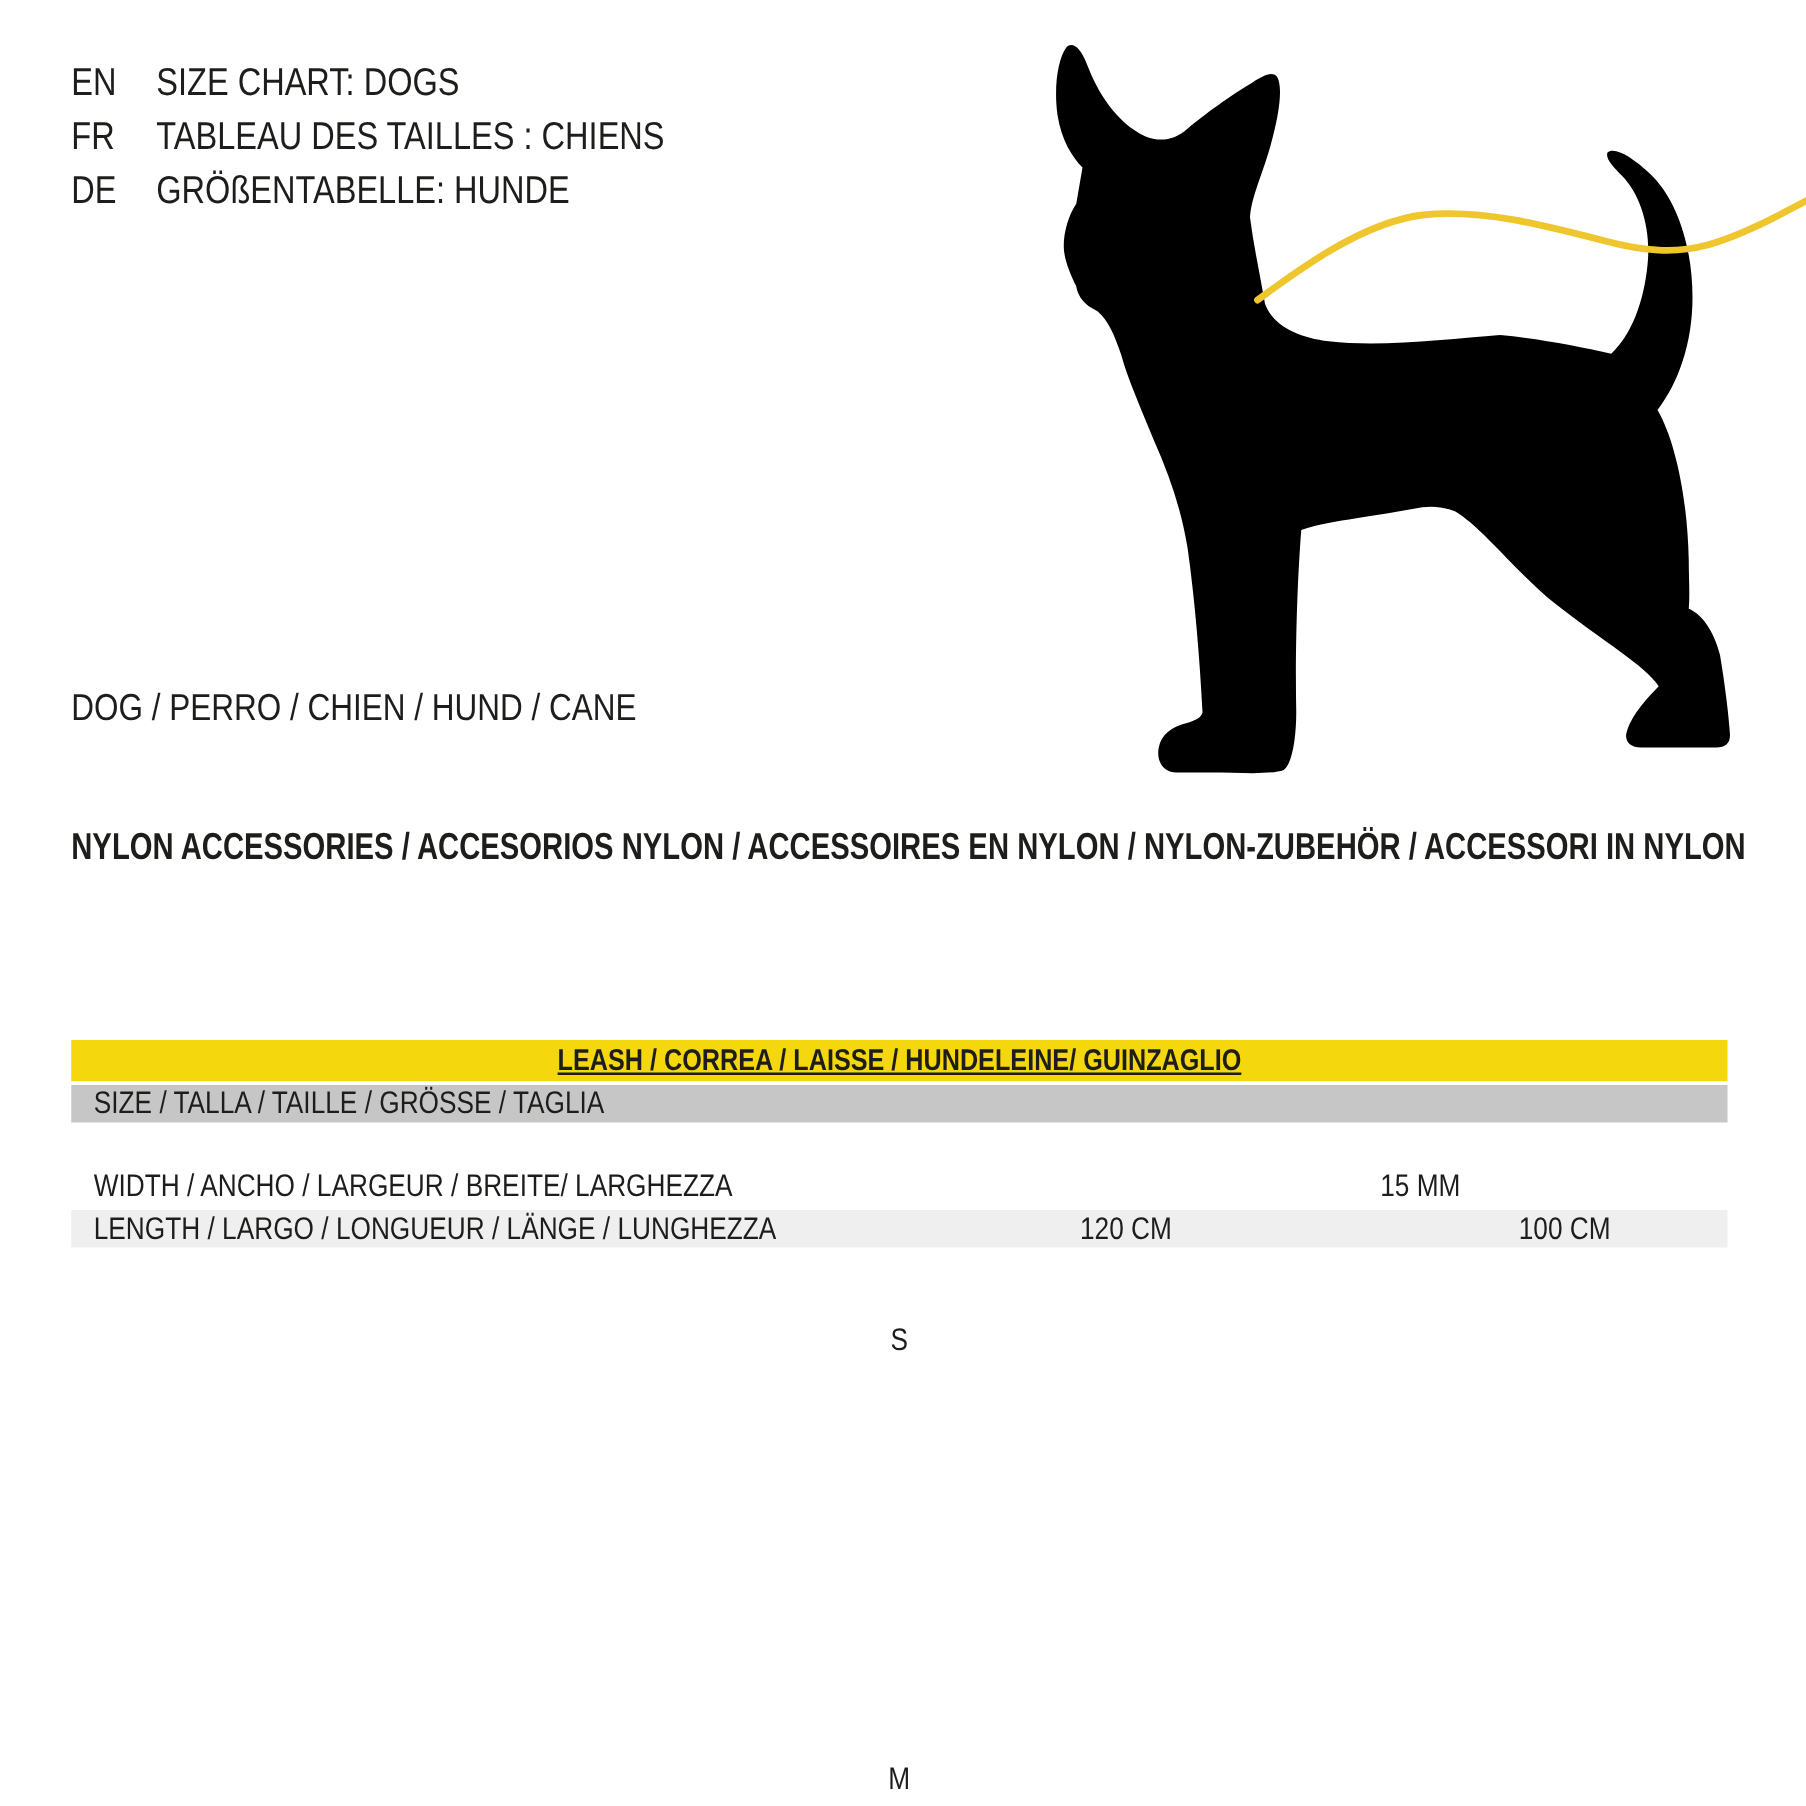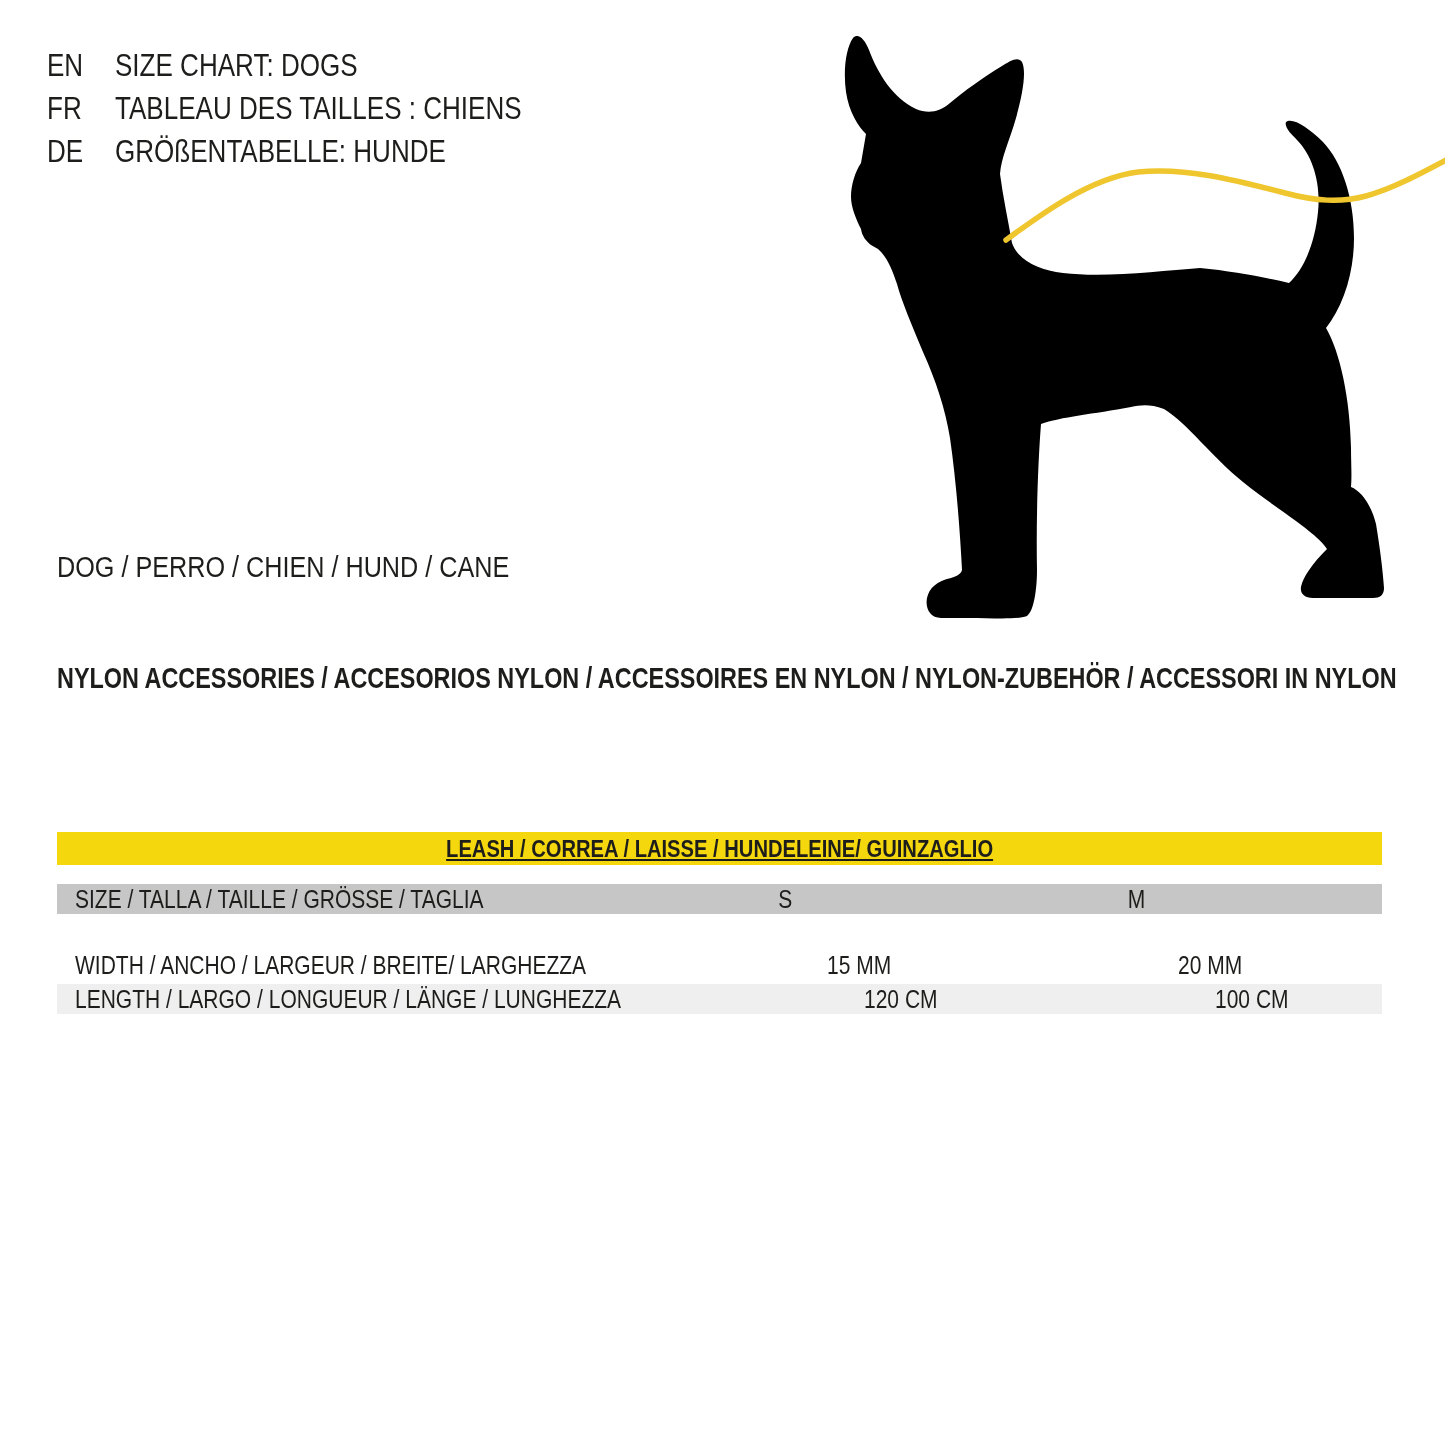--- a/index.html
+++ b/index.html
@@ -11,42 +11,42 @@
     overflow:hidden;
     font-family:"Liberation Sans","DejaVu Sans",sans-serif;
     color:var(--text,#1d1d1b);
   }
   
   .cond   { display:inline-block; transform:scaleX(0.84); transform-origin:left center; white-space:nowrap; }
   .cond-c { display:inline-block; transform:scaleX(0.84); transform-origin:center center; white-space:nowrap; }
   .cond-w { display:inline-block; transform:scaleX(0.78); transform-origin:left center; white-space:nowrap; }
 
   
-  .lang-list { position:absolute; left:47px; top:44px; }
+  .lang-list { position:absolute; left:57px; top:44px; }
   .lang-row  { display:flex; height:43px; align-items:center; font-size:31px; }
   .lang-code { width:68px; flex:0 0 68px; }
 
   
   .hero { position:absolute; left:0; top:0; width:1445px; height:660px; }
   .hero path.dog   { fill:var(--dog,#000); stroke:none; }
   .hero path.leash { fill:none; stroke:var(--leash,#efc62e); stroke-width:5.5; stroke-linecap:round; }
 
   .dog-caption { position:absolute; left:57px; top:551px; height:32px; display:flex; align-items:center; font-size:30px; }
 
   .section-heading { position:absolute; left:57px; top:660px; height:36px; display:flex; align-items:center; font-size:30px; font-weight:bold; }
 
   
   .size-table { position:absolute; left:57px; top:832px; width:1325px; }
   .thead {
     height:33px; background:var(--table-header-bg,#f5d70d);
     display:flex; align-items:center; justify-content:center;
     font-size:24px; font-weight:bold;text-decoration:underline;
   }
   .trow { display:flex; height:30px; margin-top:4px; align-items:stretch; }
-  .trow.first { margin-top:19px; }
+  .trow.first { margin-top:3px;flex-direction:column; }
   .row-0 { background:var(--row-size-bg,#c6c6c6); }
   .row-1 { background:var(--row-width-bg,#ffffff);margin-top:36px; }
   .row-2 { background:var(--row-length-bg,#efefef); }
   .cell { display:flex; align-items:center; font-size:25px; }
   .cell.label  { flex:1 1 auto; padding-left:18px; }
   .cell.val    { flex:0 0 351px; justify-content:center; }
   .cell.spacer { flex:0 0 70px; }
 </style>
 </head>
 <body>
@@ -153,23 +153,20 @@
       <div class="cell spacer"></div>
     </div>
 
     <div class="trow row-1">
       <div class="cell label">
         <span class="cond">WIDTH / ANCHO / LARGEUR / BREITE/ LARGHEZZA</span>
       </div>
       <div class="cell val">
         <span class="cond-c">15 MM</span>
       </div>
-      <div class="cell val">
-        <span class="cond-c">20 MM</span>
-      </div>
       <div class="cell spacer"></div>
     </div>
 
     <div class="trow row-2">
       <div class="cell label">
         <span class="cond">LENGTH / LARGO / LONGUEUR / LÄNGE / LUNGHEZZA</span>
       </div>
       <div class="cell val">
         <span class="cond-c">120 CM</span>
       </div>

